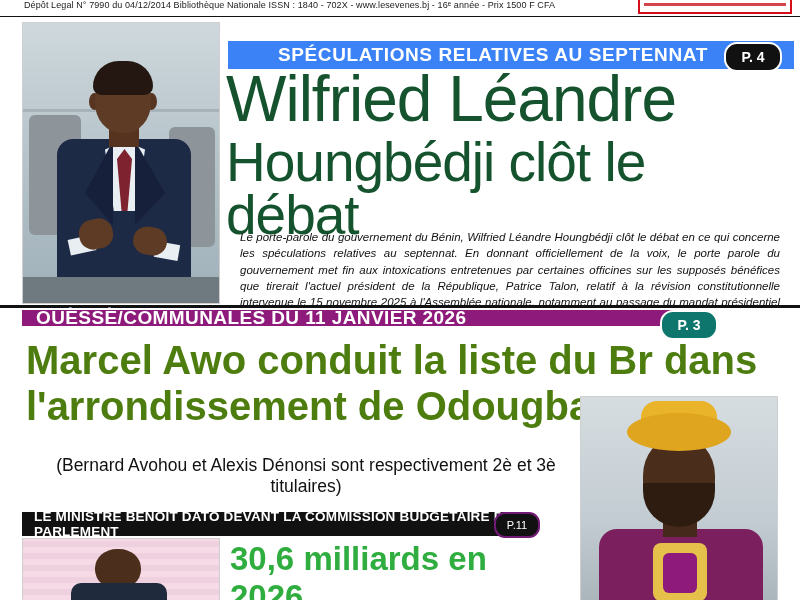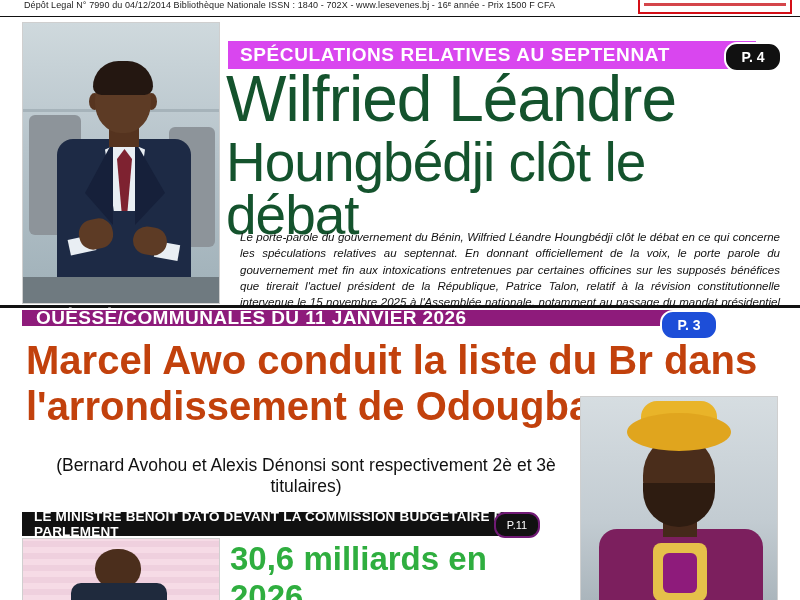--- a/index.html
+++ b/index.html
@@ -57,21 +57,21 @@
   .pm-lapel-r{position:absolute;left:112px;top:118px;width:30px;height:84px;background:#16203a;
               clip-path:polygon(0 0,0 100%,100% 62%);}
   .pm-hand-l{position:absolute;left:56px;top:196px;width:34px;height:30px;border-radius:14px;background:#5d3b25;transform:rotate(-12deg);}
   .pm-hand-r{position:absolute;left:110px;top:204px;width:34px;height:28px;border-radius:14px;background:#5d3b25;transform:rotate(10deg);}
   .pm-cuff-l{position:absolute;left:46px;top:214px;width:26px;height:16px;background:#e9eef3;transform:rotate(-12deg);}
   .pm-cuff-r{position:absolute;left:132px;top:220px;width:24px;height:16px;background:#e9eef3;transform:rotate(10deg);}
   .pm-table{position:absolute;left:0;bottom:0;width:196px;height:26px;background:#6f7a80;}
 
   .kicker-bar{
     position:absolute;left:228px;top:24px;width:528px;height:28px;
-    background:#d946ef;display:flex;align-items:center;
+    background:#3b82f6;display:flex;align-items:center;padding-left:38px;
   }
   .kicker-text{
     color:#ffffff;font-size:19px;font-weight:bold;letter-spacing:.6px;
     padding-left:12px;font-family:"Liberation Sans",sans-serif;
   }
   .page-badge{
     position:absolute;width:54px;height:26px;border-radius:13px;background:#111;
     color:#fff;font-size:14px;font-weight:bold;display:flex;align-items:center;justify-content:center;
     border:2px solid #fff;
   }
@@ -91,24 +91,24 @@
     font-family:"Liberation Sans",sans-serif;
   }
 
   
   .sep-line{position:absolute;left:0;top:305px;width:800px;height:3px;background:#111;}
   .purple-bar{
     position:absolute;left:22px;top:310px;width:664px;height:16px;background:#8e1b7b;
     display:flex;align-items:center;
   }
   .purple-bar .t{color:#fff;font-size:19px;font-weight:bold;padding-left:14px;letter-spacing:.4px;}
-  .badge-mid{right:82px;top:310px;background:#1d4ed8;}
+  .badge-mid{right:82px;top:310px;background:#0f766e;}
 
   .headline2{
-    position:absolute;left:26px;top:340px;width:756px;color:#c2410c;font-weight:bold;
+    position:absolute;left:26px;top:340px;width:756px;color:#4d7c0f;font-weight:bold;
     line-height:1.0;font-family:"Liberation Sans",sans-serif;
   }
   .headline2 .l1{font-size:40px;display:block;}
   .headline2 .l2{font-size:40px;display:block;margin-top:6px;}
   .subline{
     position:absolute;left:26px;top:455px;width:560px;font-size:17.5px;color:#111;text-align:center;
   }
 
   .photo-right{
     position:absolute;right:22px;top:396px;width:196px;height:204px;border:1px solid #cfcfcf;overflow:hidden;background:#cfd8dd;

